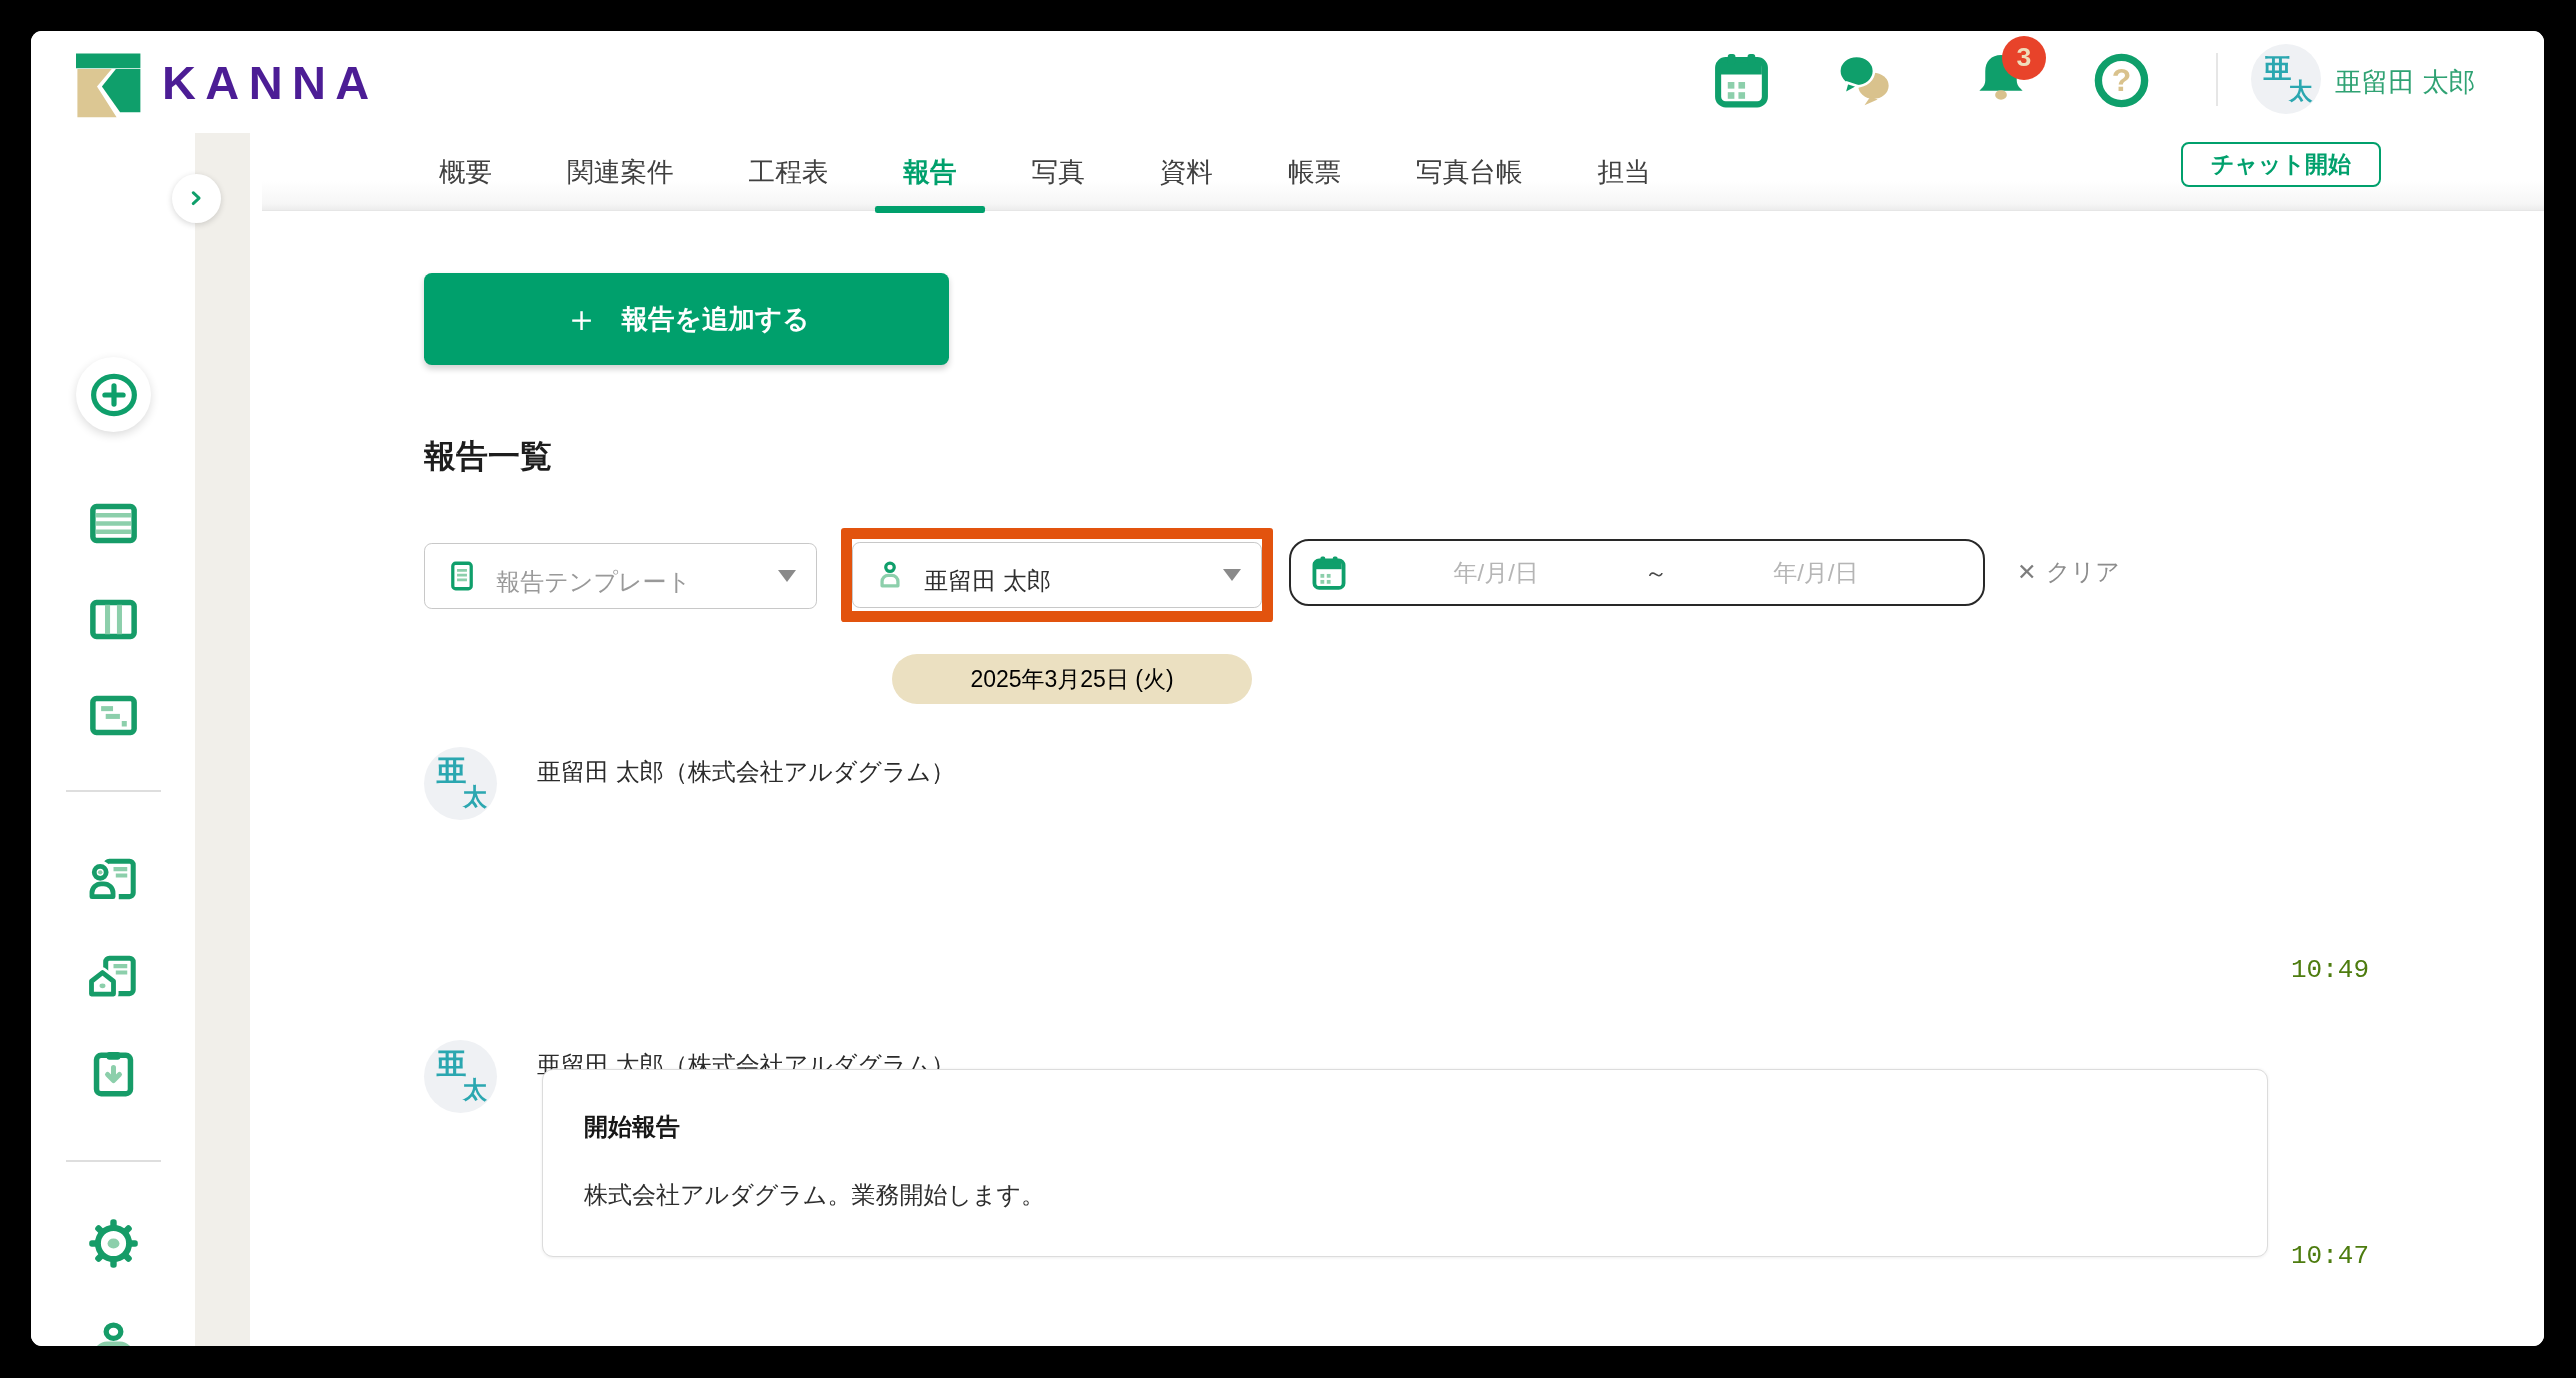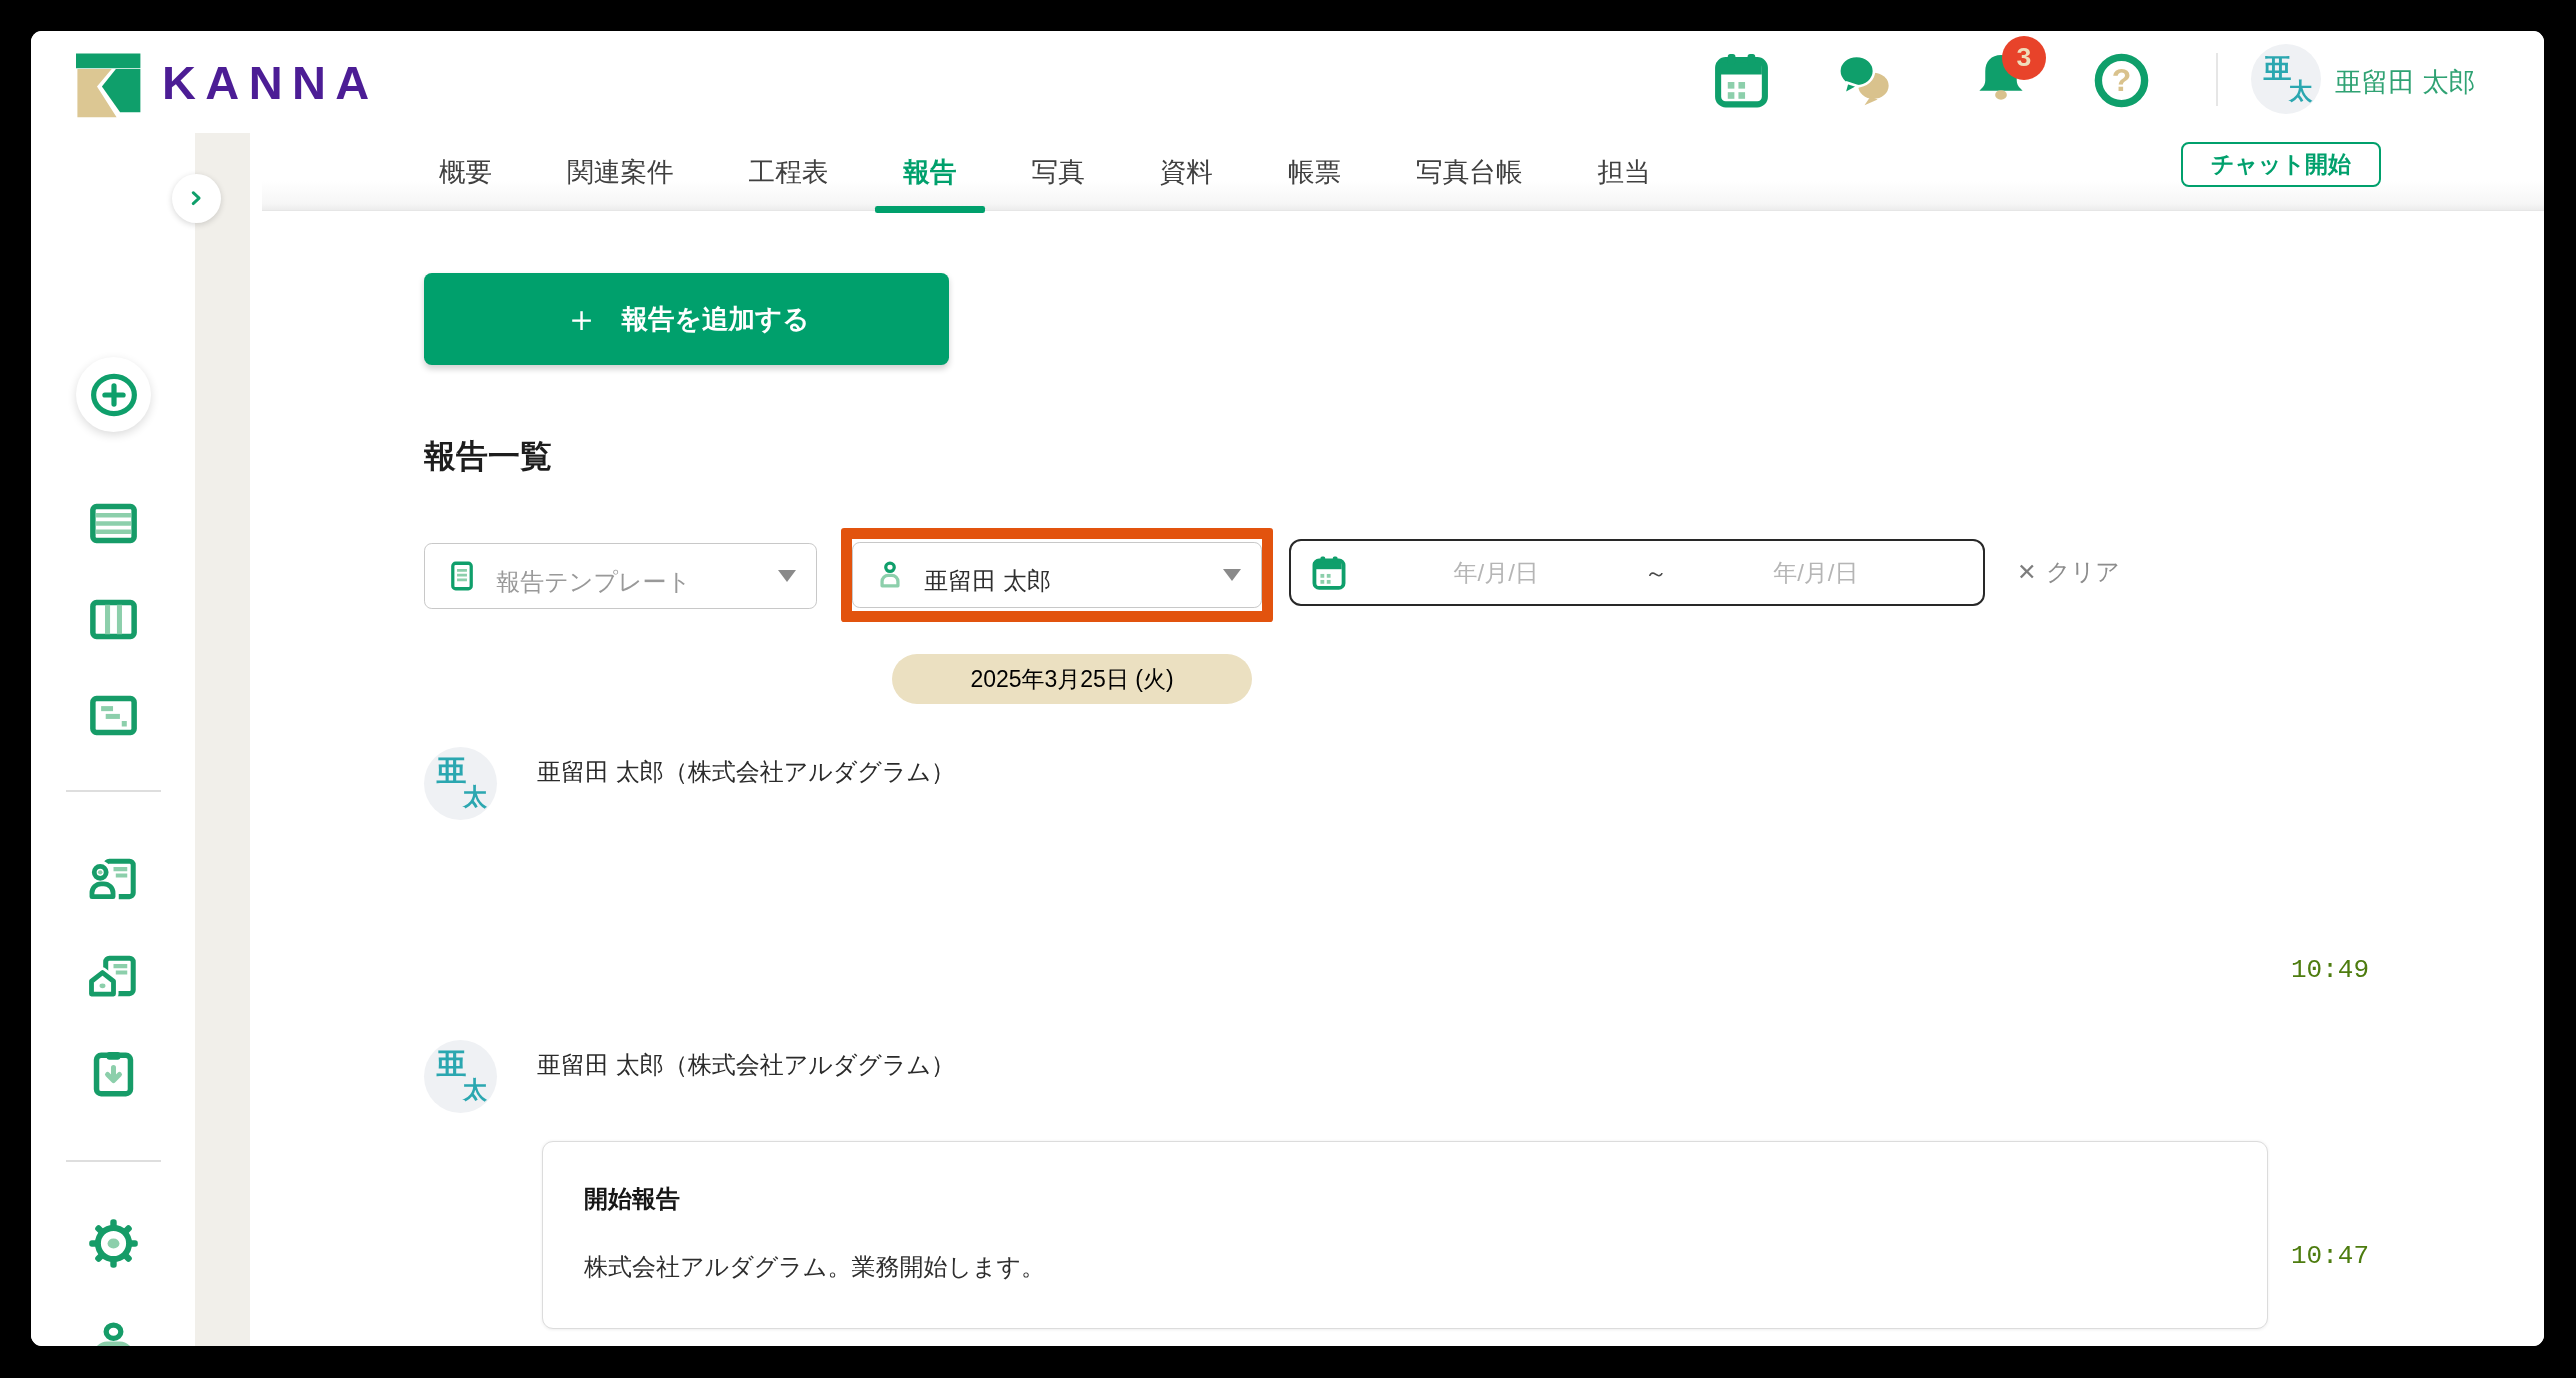--- a/index.html
+++ b/index.html
@@ -45,21 +45,21 @@
   .add-btn .plus{font-size:36px;font-weight:400;line-height:36px;}
   .sec-title{position:absolute;left:174px;top:302px;font-size:32px;font-weight:700;color:#1d1d1d;}
   .dd{position:absolute;background:#fff;border:1.6px solid #c8c8c8;border-radius:7.8px;display:flex;
     align-items:center;box-sizing:border-box;cursor:pointer;padding:0 20.3px;}
   .dd .lbl{margin-left:17px;font-size:24px;margin-top:12px;}
   .caret{margin-left:auto;width:0;height:0;border-left:9.4px solid transparent;
     border-right:9.4px solid transparent;border-top:12.5px solid #8a8a8a;}
   .hl-box{position:absolute;left:591px;top:395px;width:432px;height:94px;border:11px solid #e2530e;
     box-sizing:border-box;border-radius:3.1px;}
   .datefield{position:absolute;left:1039px;top:406px;width:696px;height:67px;border:2.3px solid #282828;
-    border-radius:12px;box-sizing:border-box;display:flex;align-items:center;padding:0 19px;cursor:pointer;}
+    border-radius:20px;box-sizing:border-box;display:flex;align-items:center;padding:0 19px;cursor:pointer;}
   .ph{font-size:24px;color:#b5b5b5;flex:1;text-align:center;}
   .clear{position:absolute;left:1767px;top:420px;height:38px;display:flex;align-items:center;gap:9.4px;cursor:pointer;}
   .chip{position:absolute;left:642px;top:521px;width:360px;height:50px;border-radius:25px;background:#ebe0c1;
     color:#000000;font-size:23px;display:flex;align-items:center;justify-content:center;}
   .author{position:absolute;left:287px;font-size:24px;color:#2b2b2b;}
   .card{position:absolute;left:292px;width:1726px;background:#fff;border:1.6px solid #dcdcdc;border-radius:11px;
     box-shadow:0 0.8px 3.1px rgba(0,0,0,.07);box-sizing:border-box;cursor:pointer;}
   .card .ttl{position:absolute;left:41px;top:41px;font-size:24px;font-weight:700;color:#171717;}
   .card .bdy{position:absolute;left:41px;top:106px;font-size:24px;color:#2e2e2e;}
   .time{position:absolute;left:2041px;font-size:26px;color:#4d7c0f;font-family:Liberation Mono, monospace;}
@@ -279,21 +279,21 @@
       <span style="left:39px;top:38px;font-size:24px;">太</span>
     </div>
     <div class="author" style="top:623px;">亜留田 太郎（株式会社アルダグラム）</div>
     <div class="time" style="top:822px;">10:49</div>
 
     <div class="avatar" style="left:174px;top:907px;width:73px;height:73px;">
       <span style="left:12.5px;top:9.4px;font-size:30px;">亜</span>
       <span style="left:39px;top:38px;font-size:24px;">太</span>
     </div>
     <div class="author" style="top:916px;">亜留田 太郎（株式会社アルダグラム）</div>
-    <div class="card" style="top:1008px;height:188px;">
+    <div class="card" style="top:936px;height:188px;">
       <div class="ttl">開始報告</div>
       <div class="bdy" style="top:109px;">株式会社アルダグラム。業務開始します。</div>
     </div>
     <div class="time" style="top:1108px;">10:47</div>
 
   </div>
 </div>
 
 
 </body></html>

